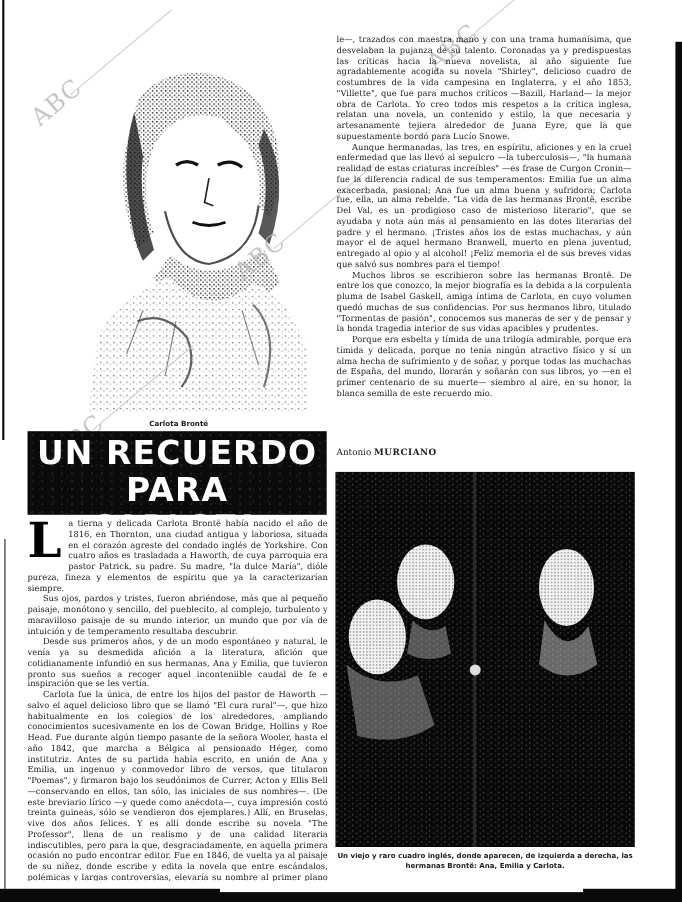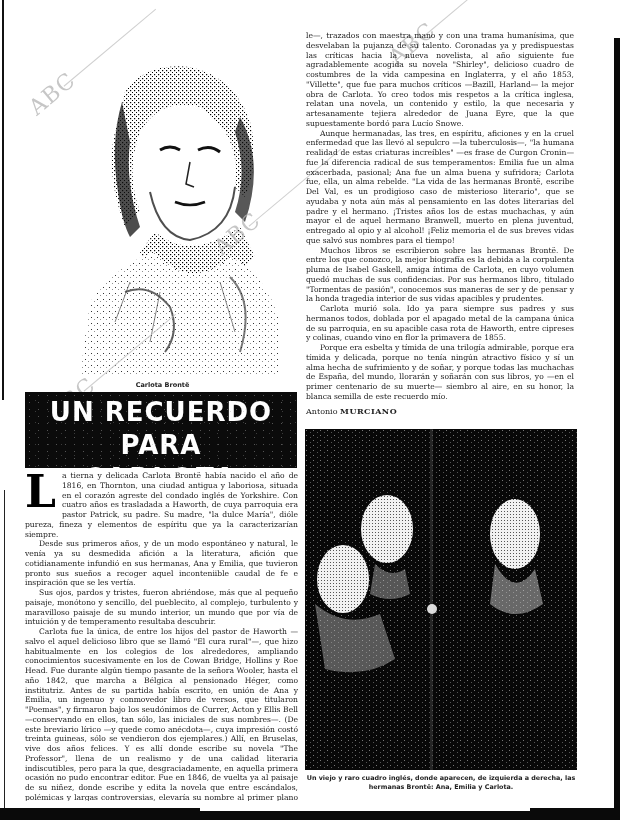--- a/index.html
+++ b/index.html
@@ -17,21 +17,21 @@
   .watermark::after { content: ""; position: absolute; left: 40px; top: 14px; width: 120px; height: 1px; background: #c4c4c4; }
 
   .portrait { position: absolute; left: 30px; top: 22px; width: 265px; height: 352px; background: #fff; overflow: hidden; }
   .portrait svg { width: 100%; height: 100%; }
   .portrait-caption { position: absolute; left: 30px; top: 381px; width: 265px; text-align: center;
                       font-family: "DejaVu Sans", sans-serif; font-size: 6.5px; font-weight: bold; color: #222; }
 
   .headline { position: absolute; left: 25px; top: 392px; width: 272px; height: 76px; background: #0b0b0b;
               color: #fff; font-family: "DejaVu Sans", sans-serif; font-weight: bold; text-align: center;
               padding-top: 4px; overflow: hidden; }
-  .headline .l1 { font-size: 26px; letter-spacing: 1px; line-height: 33px; display: block; }
+  .headline .l1 { font-size: 30px; letter-spacing: 1px; line-height: 33px; display: block; }
   .headline .l2 { font-size: 26px; letter-spacing: 3px; line-height: 33px; display: block; }
   .headline .speckle { position: absolute; inset: 0; pointer-events: none;
      background-image: radial-gradient(#ddd 0.6px, transparent 0.8px), radial-gradient(#999 0.5px, transparent 0.7px);
      background-size: 9px 7px, 13px 11px; background-position: 0 0, 4px 3px; opacity: .35; }
 
   .body-text { font-family: "DejaVu Serif", serif; font-size: 7.6px; line-height: 9.75px; text-align: justify;
                color: #1a1a1a; hyphens: auto; }
   .body-text p { text-indent: 14px; }
   .body-text p.noindent { text-indent: 0; }
 
@@ -99,30 +99,29 @@
 <div class="watermark" style="left:400px; top:45px;">ABC</div>
 
 <div class="headline">
   <span class="l1">UN RECUERDO PARA</span>
   <span class="l2">CARLOTA BRONTË</span>
   <div class="speckle"></div>
 </div>
 
 <div class="col-left body-text">
   <p class="noindent"><span class="dropcap">L</span><span>a tierna y delicada Carlota Brontë había nacido el año de 1816, en Thornton, una ciudad antigua y laboriosa, situada en el corazón agreste del condado inglés de Yorkshire. Con cuatro años es trasladada a Haworth, de cuya parroquia era pastor Patrick, su padre. Su madre, "la dulce María", dióle pureza, fineza y elementos de espíritu que ya la caracterizarían siempre.</span></p>
+  <p>Sus ojos, pardos y tristes, fueron abriéndose, más que al pequeño paisaje, monótono y sencillo, del pueblecito, al complejo, turbulento y maravilloso paisaje de su mundo interior, un mundo que por vía de intuición y de temperamento resultaba descubrir.</p>
   <p>Desde sus primeros años, y de un modo espontáneo y natural, le venía ya su desmedida afición a la literatura, afición que cotidianamente infundió en sus hermanas, Ana y Emilia, que tuvieron pronto sus sueños a recoger aquel inconteniible caudal de fe e inspiración que se les vertía.</p>
-  <p>Sus ojos, pardos y tristes, fueron abriéndose, más que al pequeño paisaje, monótono y sencillo, del pueblecito, al complejo, turbulento y maravilloso paisaje de su mundo interior, un mundo que por vía de intuición y de temperamento resultaba descubrir.</p>
   <p>Carlota fue la única, de entre los hijos del pastor de Haworth —salvo el aquel delicioso libro que se llamó "El cura rural"—, que hizo habitualmente en los colegios de los alrededores, ampliando conocimientos sucesivamente en los de Cowan Bridge, Hollins y Roe Head. Fue durante algún tiempo pasante de la señora Wooler, hasta el año 1842, que marcha a Bélgica al pensionado Héger, como institutriz. Antes de su partida había escrito, en unión de Ana y Emilia, un ingenuo y conmovedor libro de versos, que titularon "Poemas", y firmaron bajo los seudónimos de Currer, Acton y Ellis Bell —conservando en ellos, tan sólo, las iniciales de sus nombres—. (De este breviario lírico —y quede como anécdota—, cuya impresión costó treinta guineas, sólo se vendieron dos ejemplares.) Allí, en Bruselas, vive dos años felices. Y es allí donde escribe su novela "The Professor", llena de un realismo y de una calidad literaria indiscutibles, pero para la que, desgraciadamente, en aquella primera ocasión no pudo encontrar editor. Fue en 1846, de vuelta ya al paisaje de su niñez, donde escribe y edita la novela que entre escándalos, polémicas y largas controversias, elevaría su nombre al primer plano de la novelística inglesa de su tiempo. "Jane Eyre" es, sin duda, una impresionante novela, testimonio de experiencia y de ternura, con personajes reales —Rochester, Mason, Gracia Poo-</p>
 </div>
 
 <div class="col-right body-text">
   <p class="noindent">le—, trazados con maestra mano y con una trama humanísima, que desvelaban la pujanza de su talento. Coronadas ya y predispuestas las críticas hacia la nueva novelista, al año siguiente fue agradablemente acogida su novela "Shirley", delicioso cuadro de costumbres de la vida campesina en Inglaterra, y el año 1853, "Villette", que fue para muchos críticos —Bazill, Harland— la mejor obra de Carlota. Yo creo todos mis respetos a la crítica inglesa, relatan una novela, un contenido y estilo, la que necesaria y artesanamente tejiera alrededor de Juana Eyre, que la que supuestamente bordó para Lucío Snowe.</p>
   <p>Aunque hermanadas, las tres, en espíritu, aficiones y en la cruel enfermedad que las llevó al sepulcro —la tuberculosis—, "la humana realidad de estas criaturas increíbles" —es frase de Curgon Cronin— fue la diferencia radical de sus temperamentos: Emilia fue un alma exacerbada, pasional; Ana fue un alma buena y sufridora; Carlota fue, ella, un alma rebelde. "La vida de las hermanas Brontë, escribe Del Val, es un prodigioso caso de misterioso literario", que se ayudaba y nota aún más al pensamiento en las dotes literarias del padre y el hermano. ¡Tristes años los de estas muchachas, y aún mayor el de aquel hermano Branwell, muerto en plena juventud, entregado al opio y al alcohol! ¡Feliz memoria el de sus breves vidas que salvó sus nombres para el tiempo!</p>
   <p>Muchos libros se escribieron sobre las hermanas Brontë. De entre los que conozco, la mejor biografía es la debida a la corpulenta pluma de Isabel Gaskell, amiga íntima de Carlota, en cuyo volumen quedó muchas de sus confidencias. Por sus hermanos libro, titulado "Tormentas de pasión", conocemos sus maneras de ser y de pensar y la honda tragedia interior de sus vidas apacibles y prudentes.</p>
-  <p>Carlota murió sola. Ido ya para siempre sus padres y sus hermanos todos, doblada por el apagado metal de la campana única de su parroquia, en su apacible casa rota de Haworth, entre cipreses y colinas, cuando vino en flor la primavera de 1855.</p>
   <p>Porque era esbelta y tímida de una trilogía admirable, porque era tímida y delicada, porque no tenía ningún atractivo físico y sí un alma hecha de sufrimiento y de soñar, y porque todas las muchachas de España, del mundo, llorarán y soñarán con sus libros, yo —en el primer centenario de su muerte— siembro al aire, en su honor, la blanca semilla de este recuerdo mío.</p>
 </div>
 <div class="signature">
   <span>Antonio</span>
   <b>MURCIANO</b>
 </div>
 
 <div class="photo" aria-label="Painting of the three Brontë sisters">
   <svg viewBox="0 0 272 341">
     <defs>

